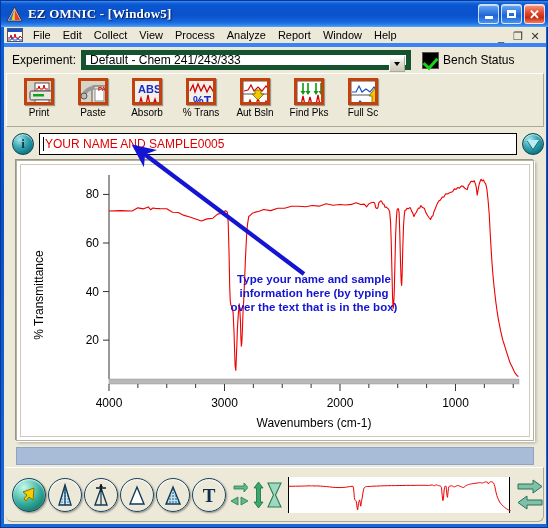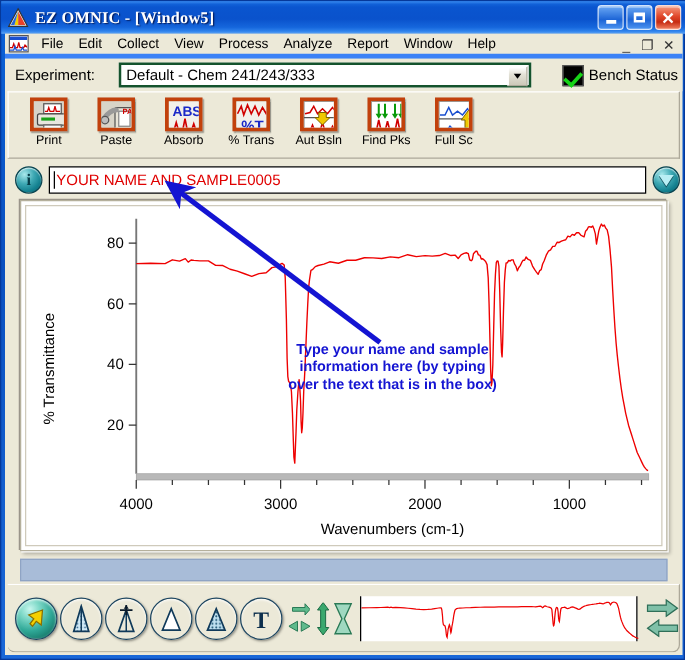--- a/index.html
+++ b/index.html
@@ -65,26 +65,26 @@
     padding:2px 6px 3px 6px; color:#000; font-size:11px; cursor:pointer;
     white-space:nowrap;
   }
   #mdi-btns{ position:absolute; right:3px; top:2px; display:flex; gap:1px; }
   .mdibtn{ width:16px; height:15px; display:flex; align-items:center; justify-content:center;
            font-size:11px; color:#333; cursor:pointer; font-family:"Liberation Sans",sans-serif;}
 
   
   #experiment-row{
     position:absolute; left:0; top:20px; width:542px; height:26px;
-    background:#ece9d8; display:flex; align-items:center; padding-left:8px; gap:19px;
+    background:#ece9d8; display:flex; align-items:center; padding-left:8px; gap:5px;
   }
   #experiment-label{ font-size:12px; color:#000; white-space:nowrap;}
   #experiment-combo{
     position:relative; width:330px; height:20px; background:#fff;
-    border:2px solid #14532d; display:flex; align-items:center;
+    border:5px solid #14532d; display:flex; align-items:center;
     cursor:pointer;
   }
   #experiment-value{ font-size:12px; padding-left:4px; color:#000; white-space:nowrap;}
   #experiment-arrow{
     position:absolute; right:1px; top:1px; width:16px; height:16px;
     background:linear-gradient(180deg,#fff,#e3e1d6 40%,#cdc9b9);
     border:1px solid #aca899; border-top-color:#fff; border-left-color:#fff;
     display:flex; align-items:center; justify-content:center;
   }
   .tri-down{ width:0;height:0;border-left:3px solid transparent;border-right:3px solid transparent;

